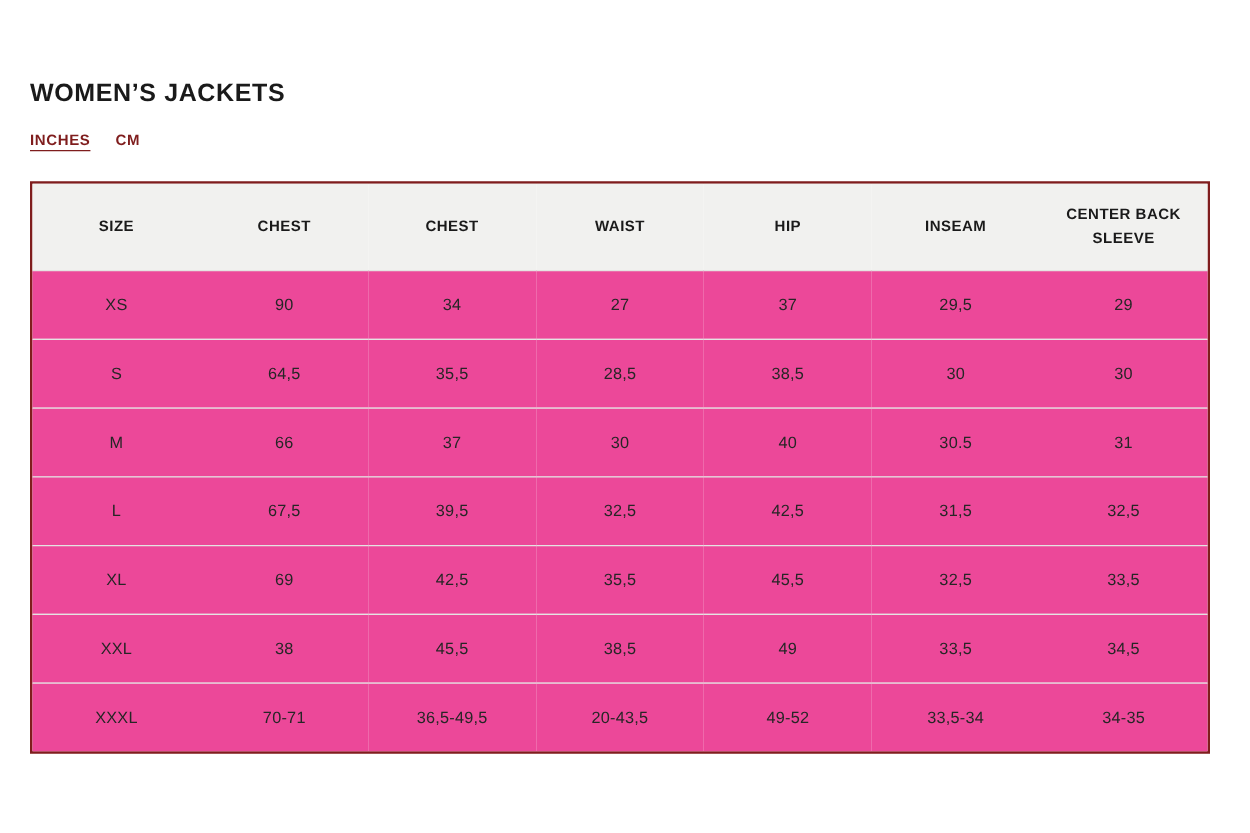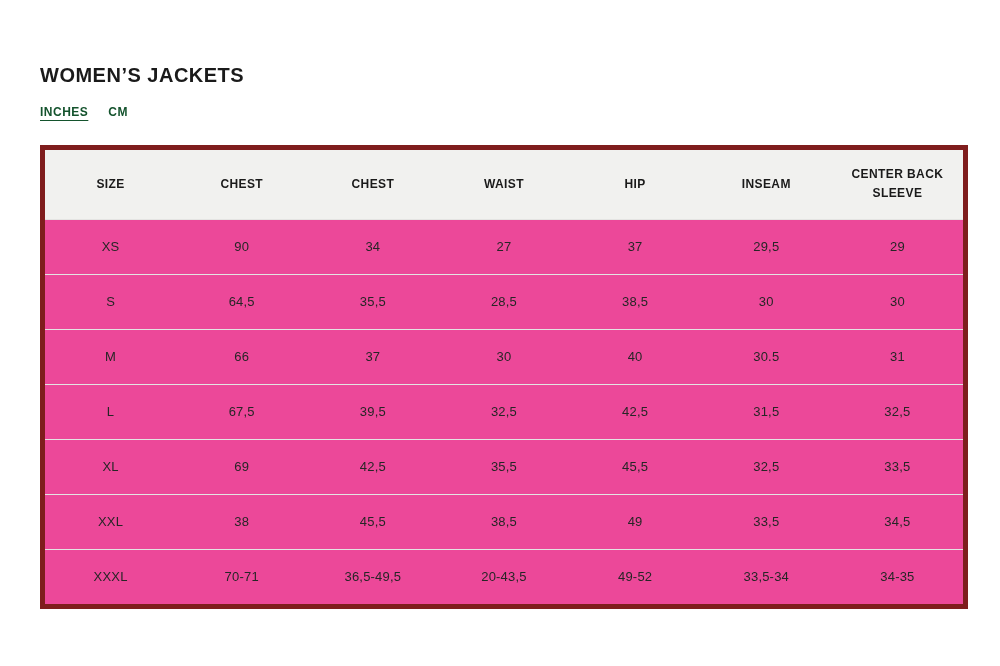--- a/index.html
+++ b/index.html
@@ -5,53 +5,53 @@
   * { margin: 0; padding: 0; box-sizing: border-box; }
   html, body {
     width: 1000px;
     height: 666px;
     background: #ffffff;
     font-family: "Liberation Sans", sans-serif;
     color: #1a1a1a;
     overflow: hidden;
   }
   .page {
-    padding: 64px 32px 0 40px;
+    padding: 64px 32px 0 24px;
   }
   .page-title {
     font-size: 20px;
     font-weight: 700;
     letter-spacing: 0.5px;
     color: #1a1a1a;
   }
   .unit-toggle {
     margin-top: 18px;
     display: flex;
     align-items: center;
     gap: 20px;
   }
   .unit-option {
     font-size: 12px;
     font-weight: 700;
     letter-spacing: 0.5px;
-    color: #14532d;
+    color: #7f1d1d;
     cursor: pointer;
     background: none;
     border: none;
     font-family: inherit;
     padding: 0;
   }
   .unit-option.active {
     text-decoration: underline;
     text-underline-offset: 4px;
     text-decoration-thickness: 1px;
   }
   .size-table-wrap {
     margin-top: 26px;
-    border: 5px solid #7f1d1d;
+    border: 2px solid #7f1d1d;
   }
   table.size-table {
     width: 100%;
     border-collapse: collapse;
     table-layout: fixed;
   }
   table.size-table thead tr {
     background: #f1f1ef;
     height: 69px;
   }

